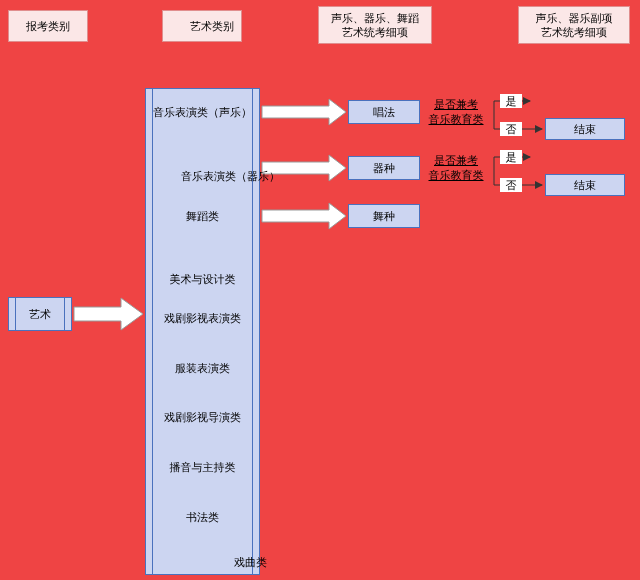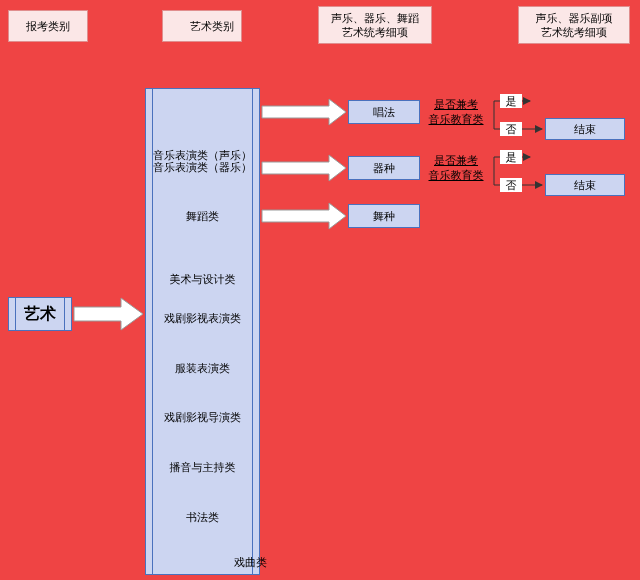--- a/index.html
+++ b/index.html
@@ -84,30 +84,30 @@
   </div>
   <div class="box pink pre" style="left:318px; top:6px; width:114px; height:38px;">
     <span class="pre">声乐、器乐、舞蹈
 艺术统考细项</span>
   </div>
   <div class="box pink pre" style="left:518px; top:6px; width:112px; height:38px;">
     <span class="pre">声乐、器乐副项
 艺术统考细项</span>
   </div>
 
-  <div class="box blue pp" style="left:8px; top:297px; width:64px; height:34px; font-size:16px;font-weight:bold;">
+  <div class="box blue pp" style="left:8px; top:297px; width:64px; height:34px; font-size:11px;">
     <span>艺术</span>
   </div>
 
   <div class="bigbox pp"></div>
 
-  <div class="cat" style="top:102px;margin-top:43px;">
+  <div class="cat" style="top:102px;">
       <span>音乐表演类（声乐）</span>
     </div>
-  <div class="cat" style="top:157px;">
+  <div class="cat" style="top:166px;padding-left:28px;">
       <span>音乐表演类（器乐）</span>
     </div>
   <div class="cat" style="top:206px;">
       <span>舞蹈类</span>
     </div>
   <div class="cat" style="top:257px;margin-top:12px;">
       <span>美术与设计类</span>
     </div>
   <div class="cat" style="top:308px;">
       <span>戏剧影视表演类</span>

